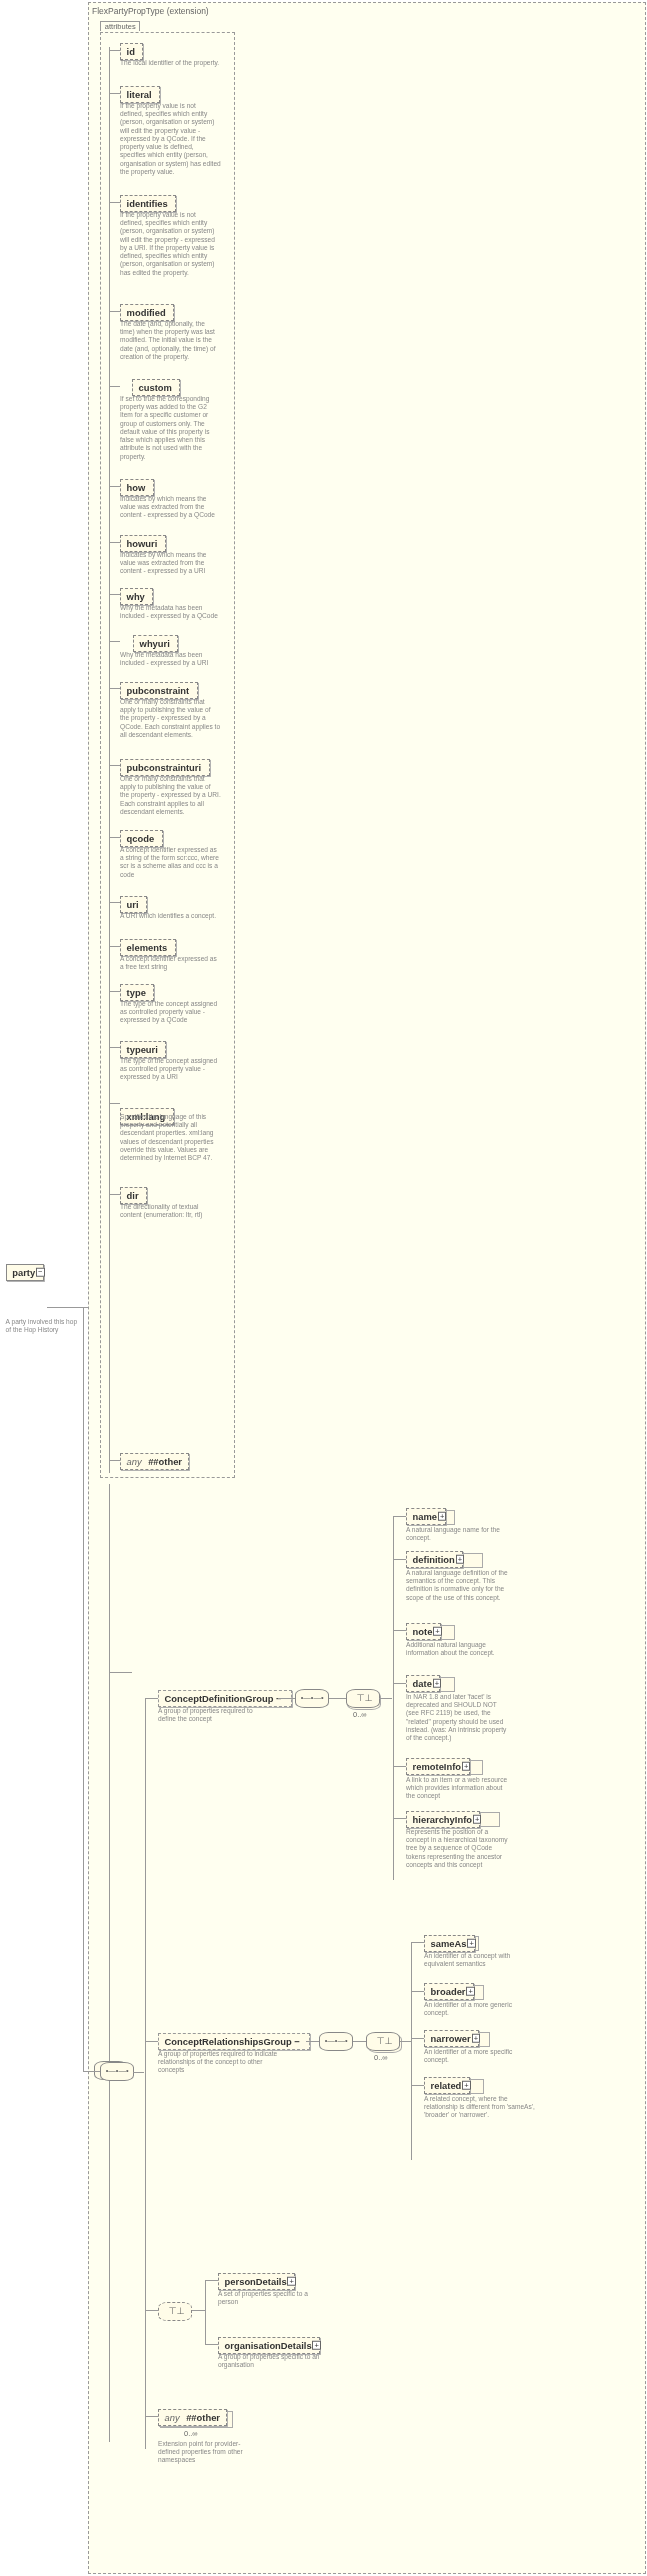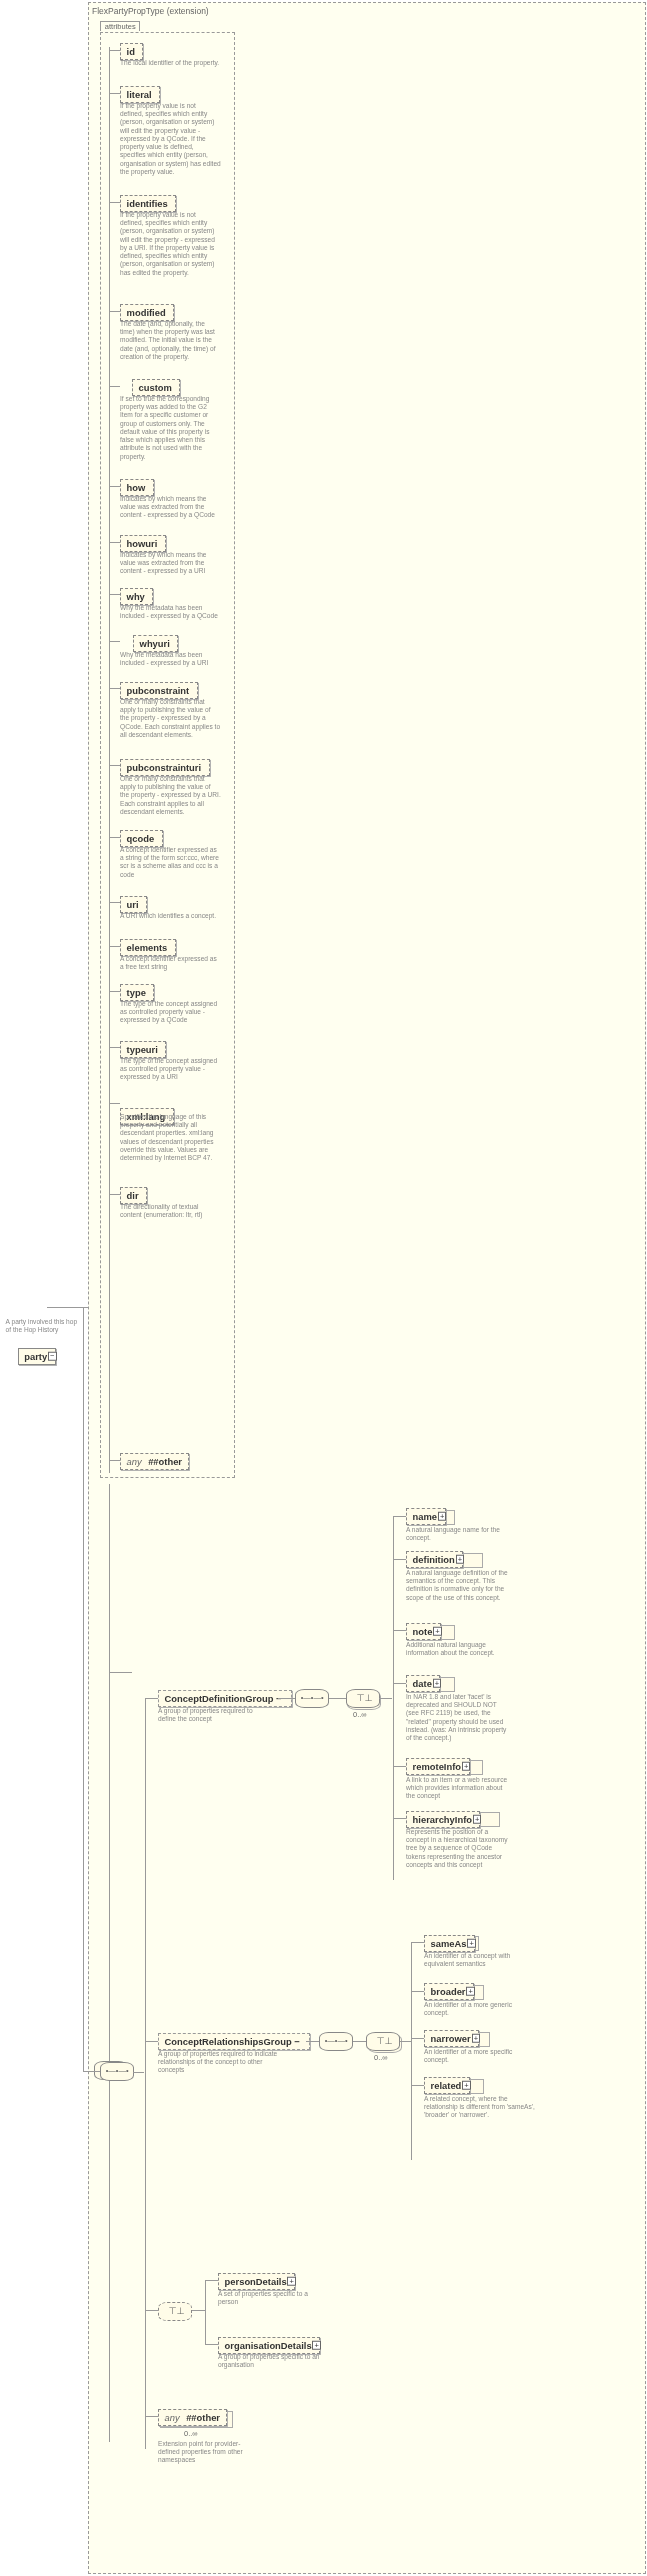--- a/index.html
+++ b/index.html
@@ -160,21 +160,21 @@
 </style>
 </head>
 <body>
 
 <div class="extension-box"></div>
 <div class="ext-label">FlexPartyPropType (extension)</div>
 
 <div class="attr-label" style="left:100px; top:20.7px;">attributes</div>
 <div class="attr-box" style="left:100px; top:32px; width:135px; height:1446px;"></div>
 
-<div class="elem-box" style="left:5.6px; top:1348px;margin-left:12px;">
+<div class="elem-box" style="left:5.6px; top:1264px;">
   <span>party</span>
   <span class="minus">−</span>
 </div>
 <div class="desc" style="left:5.6px; top:1318px; width:75px;">A party involved this hop of the Hop History</div>
 
 <div class="line-h" style="left:47px; top:1307px; width:41px;"></div>
 
 <div class="line-v" style="left:109px; top:47px; height:1426px;"></div>
 
 <div id="attrs-container">

